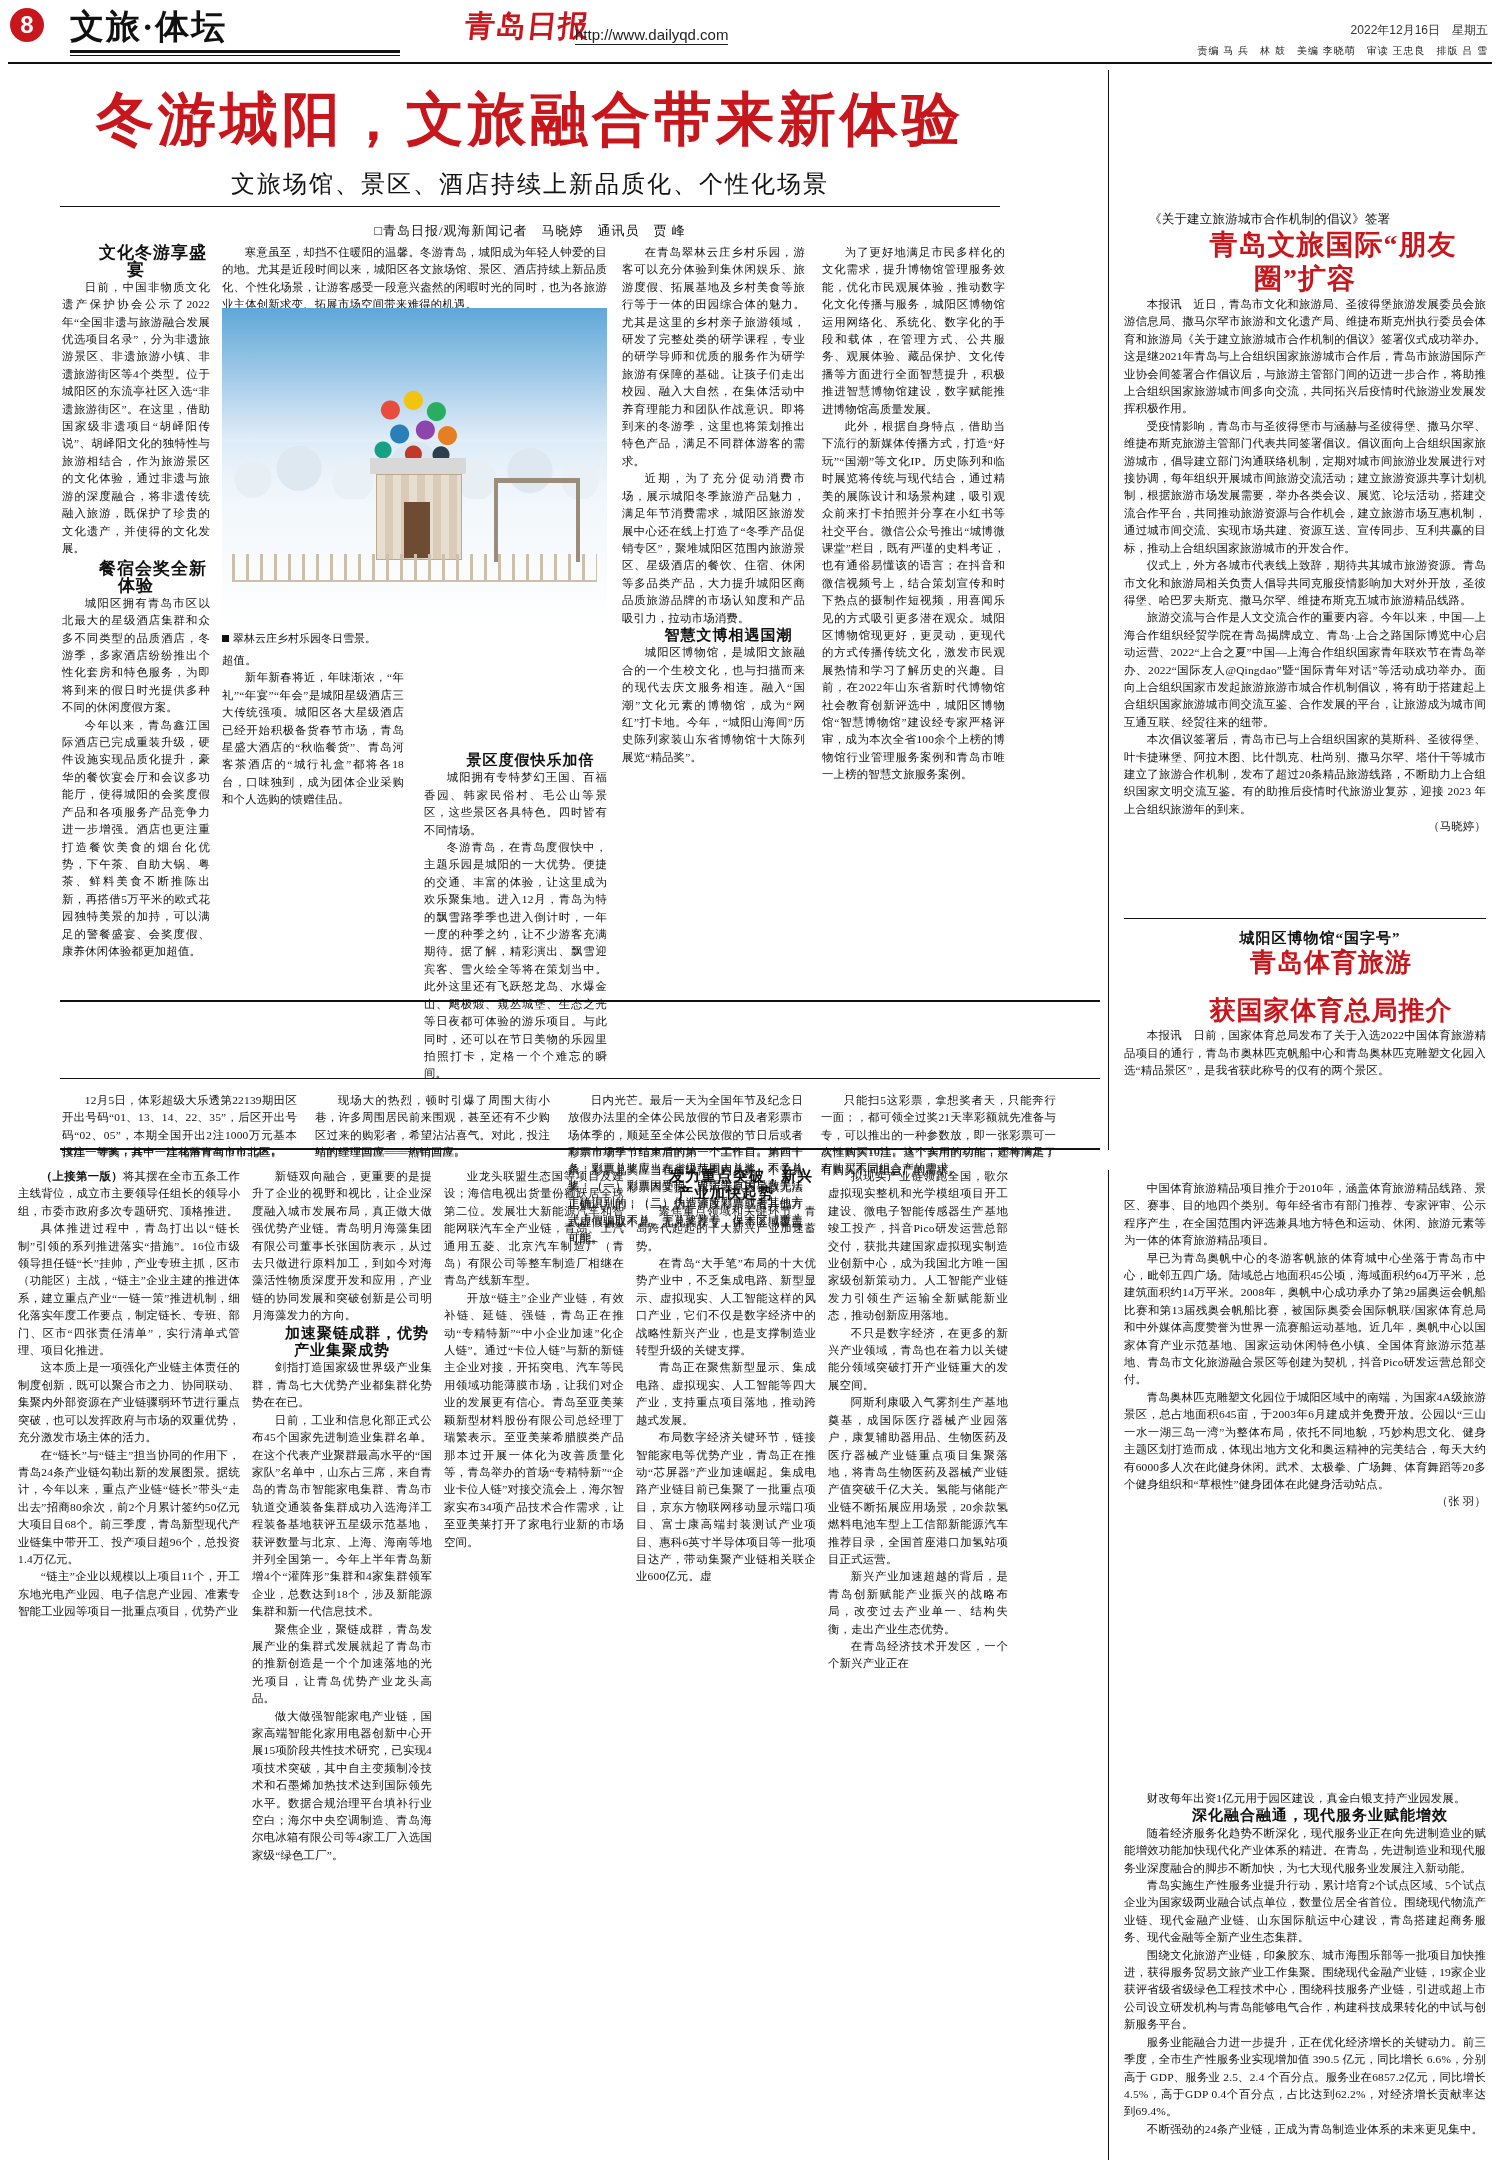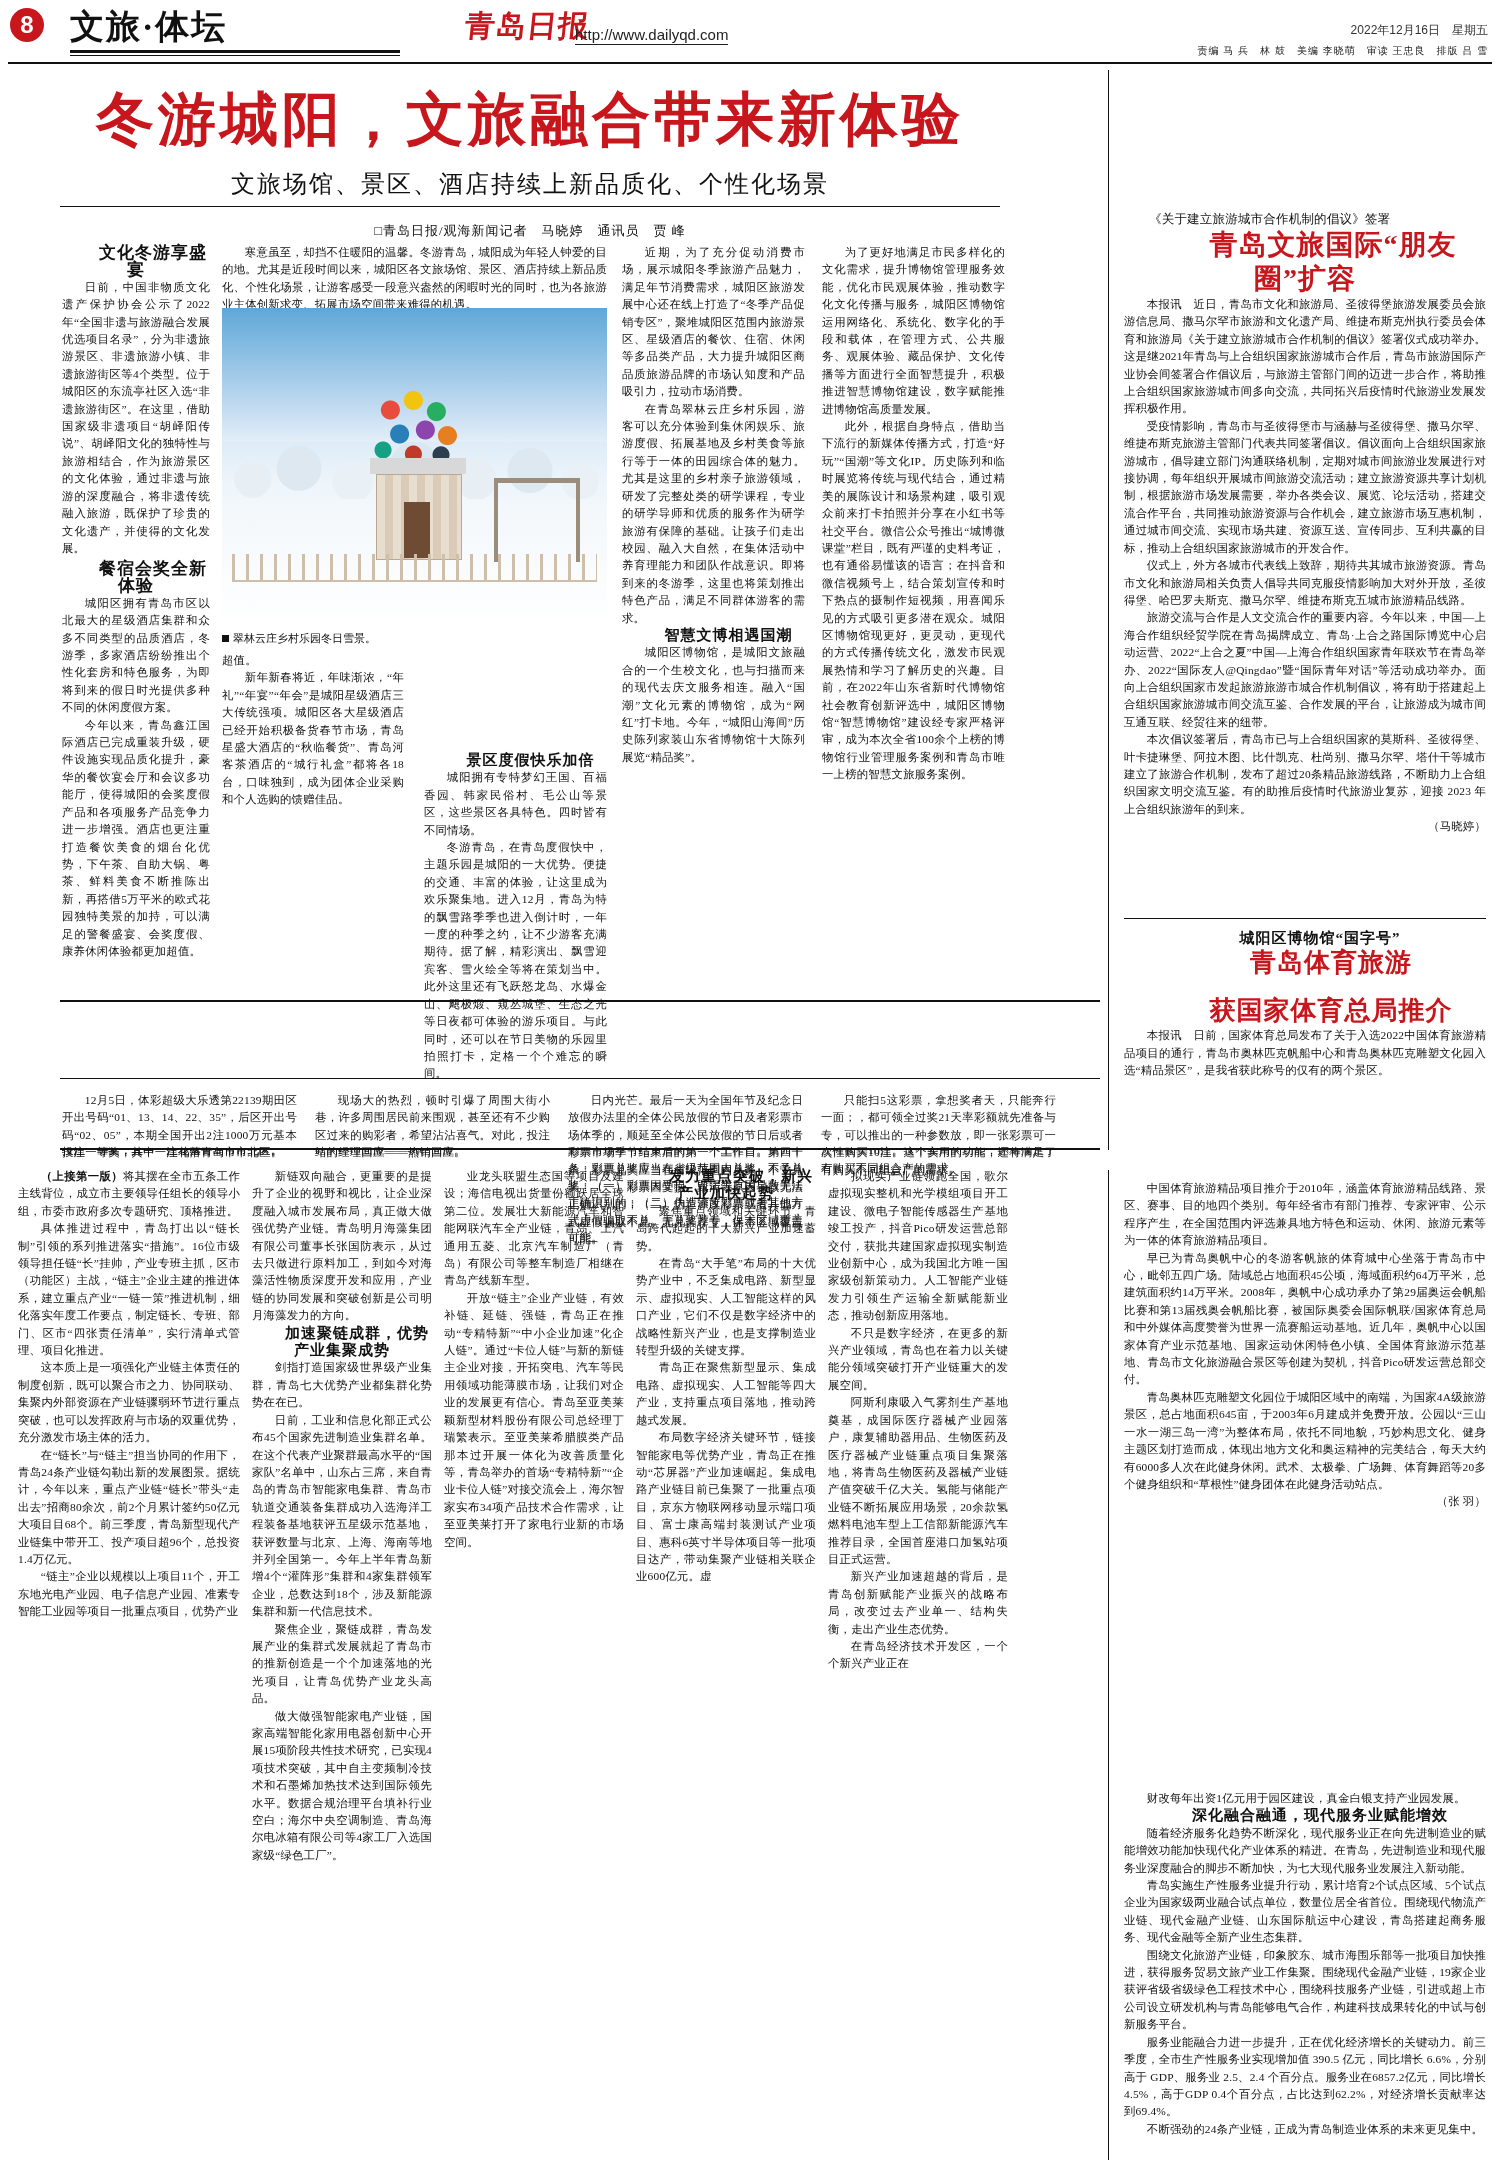--- a/index.html
+++ b/index.html
@@ -235,22 +235,22 @@
   </div>
 
   <div class="col" style="left:424px;top:652px;width:183px;height:330px;">
 
     <p class="sub-title-sm" style="margin-top:100px;">景区度假快乐加倍</p>
     <p>城阳拥有专特梦幻王国、百福香园、韩家民俗村、毛公山等景区，这些景区各具特色。四时皆有不同情场。</p>
     <p>冬游青岛，在青岛度假快中，主题乐园是城阳的一大优势。便捷的交通、丰富的体验，让这里成为欢乐聚集地。进入12月，青岛为特的飘雪路季季也进入倒计时，一年一度的种季之约，让不少游客充满期待。据了解，精彩演出、飘雪迎宾客、雪火绘全等将在策划当中。此外这里还有飞跃怒龙岛、水爆金山、飓极煅、窥丛城堡、生态之光等日夜都可体验的游乐项目。与此同时，还可以在节日美物的乐园里拍照打卡，定格一个个难忘的瞬间。</p>
   </div>
 
   <div class="col" style="left:622px;top:244px;width:183px;height:740px;">
+    <p>在青岛翠林云庄乡村乐园，游客可以充分体验到集休闲娱乐、旅游度假、拓展基地及乡村美食等旅行等于一体的田园综合体的魅力。尤其是这里的乡村亲子旅游领域，研发了完整处类的研学课程，专业的研学导师和优质的服务作为研学旅游有保障的基础。让孩子们走出校园、融入大自然，在集体活动中养育理能力和团队作战意识。即将到来的冬游季，这里也将策划推出特色产品，满足不同群体游客的需求。</p>
     <p>近期，为了充分促动消费市场，展示城阳冬季旅游产品魅力，满足年节消费需求，城阳区旅游发展中心还在线上打造了“冬季产品促销专区”，聚堆城阳区范围内旅游景区、星级酒店的餐饮、住宿、休闲等多品类产品，大力提升城阳区商品质旅游品牌的市场认知度和产品吸引力，拉动市场消费。</p>
-    <p>在青岛翠林云庄乡村乐园，游客可以充分体验到集休闲娱乐、旅游度假、拓展基地及乡村美食等旅行等于一体的田园综合体的魅力。尤其是这里的乡村亲子旅游领域，研发了完整处类的研学课程，专业的研学导师和优质的服务作为研学旅游有保障的基础。让孩子们走出校园、融入大自然，在集体活动中养育理能力和团队作战意识。即将到来的冬游季，这里也将策划推出特色产品，满足不同群体游客的需求。</p>
     <p class="sub-title-sm">智慧文博相遇国潮</p>
     <p>城阳区博物馆，是城阳文旅融合的一个生校文化，也与扫描而来的现代去庆文服务相连。融入“国潮”文化元素的博物馆，成为“网红”打卡地。今年，“城阳山海间”历史陈列家装山东省博物馆十大陈列展览“精品奖”。</p>
   </div>
 
   <div class="col" style="left:822px;top:244px;width:183px;height:740px;">
     <p>为了更好地满足市民多样化的文化需求，提升博物馆管理服务效能，优化市民观展体验，推动数字化文化传播与服务，城阳区博物馆运用网络化、系统化、数字化的手段和载体，在管理方式、公共服务、观展体验、藏品保护、文化传播等方面进行全面智慧提升，积极推进智慧博物馆建设，数字赋能推进博物馆高质量发展。</p>
     <p>此外，根据自身特点，借助当下流行的新媒体传播方式，打造“好玩”“国潮”等文化IP。历史陈列和临时展览将传统与现代结合，通过精美的展陈设计和场景构建，吸引观众前来打卡拍照并分享在小红书等社交平台。微信公众号推出“城博微课堂”栏目，既有严谨的史料考证，也有通俗易懂该的语言；在抖音和微信视频号上，结合策划宣传和时下热点的摄制作短视频，用喜闻乐见的方式吸引更多潜在观众。城阳区博物馆现更好，更灵动，更现代的方式传播传统文化，激发市民观展热情和学习了解历史的兴趣。目前，在2022年山东省新时代博物馆社会教育创新评选中，城阳区博物馆“智慧博物馆”建设经专家严格评审，成为本次全省100余个上榜的博物馆行业管理服务案例和青岛市唯一上榜的智慧文旅服务案例。</p>
   </div>
 
   <div class="band-rule-top"></div>

